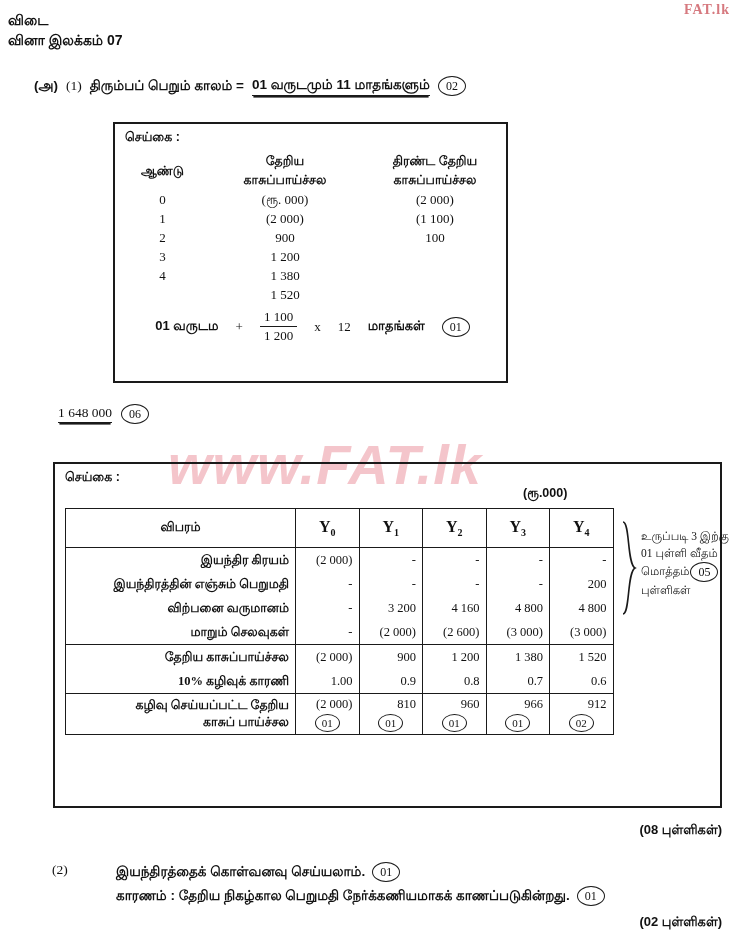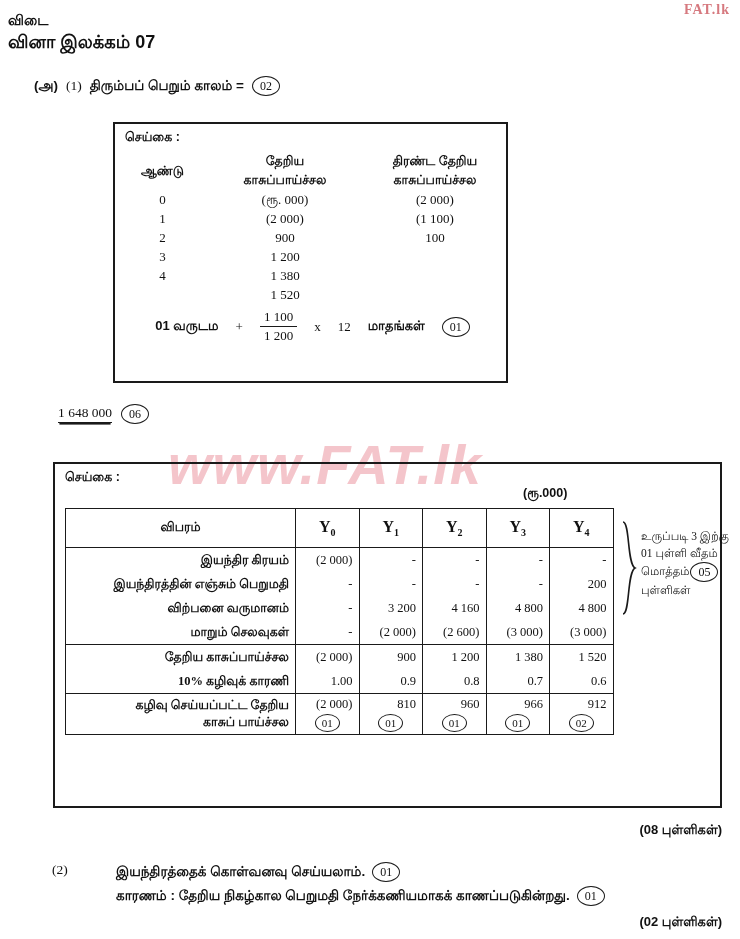--- a/index.html
+++ b/index.html
@@ -46,21 +46,21 @@
   
   #fatlk-logo {
     right: 10px; top: 2px;
     color: #d6797f;
     font-family: "Liberation Serif", "DejaVu Serif", serif;
     font-size: 14px;
     font-weight: bold;
     letter-spacing: 1px;
   }
   #answer-heading { left: 8px; top: 12px; font-size: 14px; }
-  #question-number-line { left: 8px; top: 32px; font-size: 18px; }
+  #question-number-line { left: 8px; top: 32px; font-size: 14px; }
 
   
   #part-a1-row {
     left: 34px; top: 76px;
     font-size: 13.5px;
     display: flex;
     align-items: center;
     gap: 8px;
   }
   #part-a1-row .lbl-a { font-size: 13.5px; }
@@ -207,20 +207,21 @@
 <body>
 
 <div class="abs" id="fatlk-logo">FAT.lk</div>
 <div class="abs tamil" id="answer-heading">விடை</div>
 <div class="abs tamil" id="question-number-line">வினா  இலக்கம் 07</div>
 
 <div class="abs" id="part-a1-row">
   <span class="tamil lbl-a">(அ)</span>
   <span class="num">(1)</span>
   <span class="tamil">திரும்பப்  பெறும்  காலம்  =</span>
+  <span class="tamil dbl-underline">01 வருடமும் 11 மாதங்களும்</span>
   <span class="mark">02</span>
 </div>
 
 <div class="abs" id="working-box-1">
   <div class="abs tamil" id="working-box-1-title">செய்கை :</div>
 
   <table class="abs" id="cf-schedule">
     <thead>
       <tr>
         <th class="col-year">

